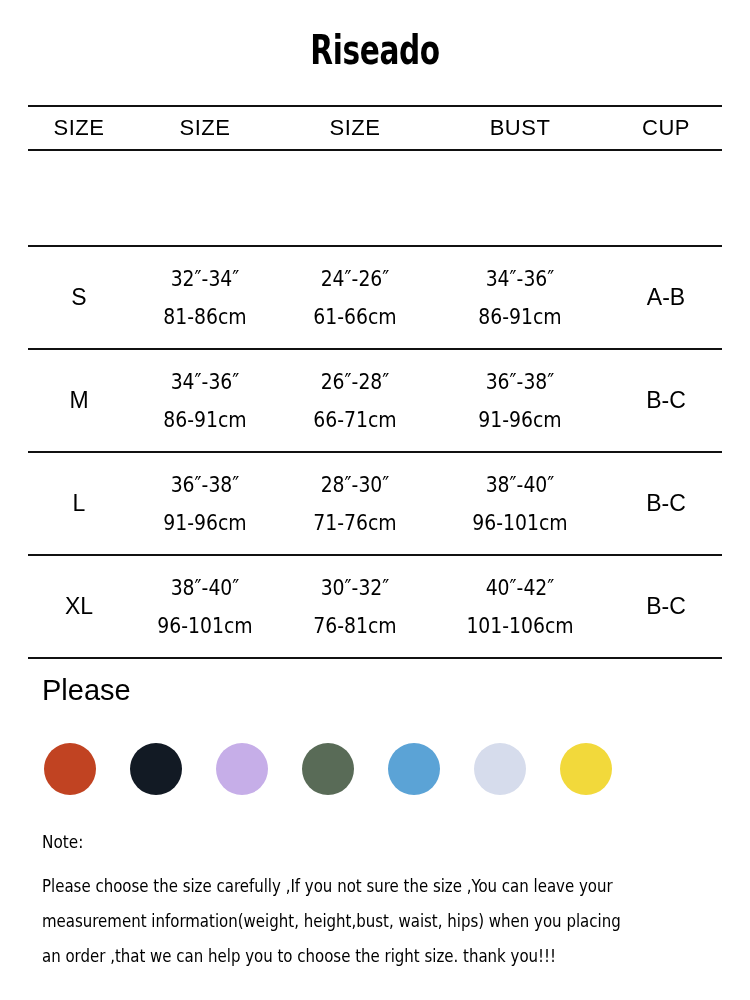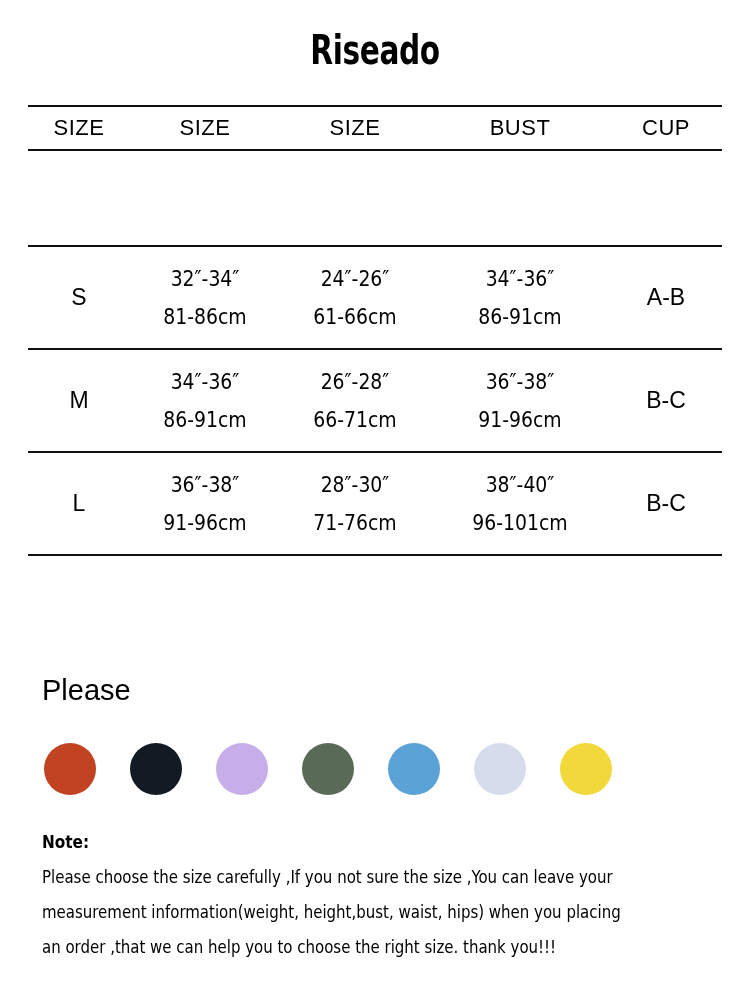--- a/index.html
+++ b/index.html
@@ -121,22 +121,21 @@
   .note-block {
     position: absolute;
     left: 42px;
     top: 832px;
     width: 690px;
     font-family: "DejaVu Sans Condensed", "DejaVu Sans", sans-serif;
     font-size: 17px;
   }
   .note-label {
     display: block;
-    margin-bottom: 15px;
-    font-weight: bold;
+    margin-bottom: 24px;
   }
   .note-line {
     display: block;
     margin-bottom: 15px;
     white-space: nowrap;
     transform: scaleX(0.98);
     transform-origin: left center;
   }
 </style>
 </head>
@@ -213,20 +212,36 @@
         <span class="meas-in">28″-30″</span>
         <span class="meas-cm">71-76cm</span>
       </td>
       <td class="cell-meas">
         <span class="meas-in">38″-40″</span>
         <span class="meas-cm">96-101cm</span>
       </td>
       <td class="cell-cup">B-C</td>
     </tr>
 
+    <tr class="data-row">
+      <td class="cell-size">XL</td>
+      <td class="cell-meas">
+        <span class="meas-in">38″-40″</span>
+        <span class="meas-cm">96-101cm</span>
+      </td>
+      <td class="cell-meas">
+        <span class="meas-in">30″-32″</span>
+        <span class="meas-cm">76-81cm</span>
+      </td>
+      <td class="cell-meas">
+        <span class="meas-in">40″-42″</span>
+        <span class="meas-cm">101-106cm</span>
+      </td>
+      <td class="cell-cup">B-C</td>
+    </tr>
   </tbody>
 </table>
 
 <div class="color-heading">Please</div>
 
 <div class="swatch-row">
   <div class="swatch" style="left: 0px; background: rgb(193, 67, 34);"></div>
   <div class="swatch" style="left: 86px; background: rgb(18, 26, 36);"></div>
   <div class="swatch" style="left: 172px; background: rgb(198, 174, 232);"></div>
   <div class="swatch" style="left: 258px; background: rgb(89, 107, 87);"></div>

